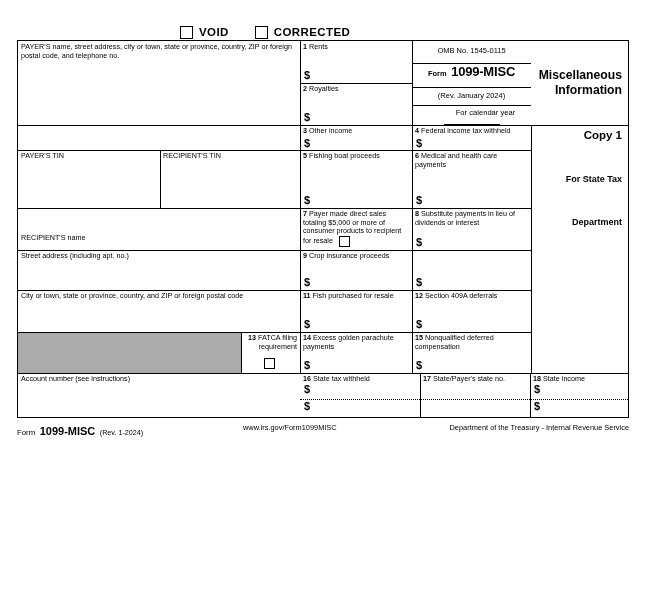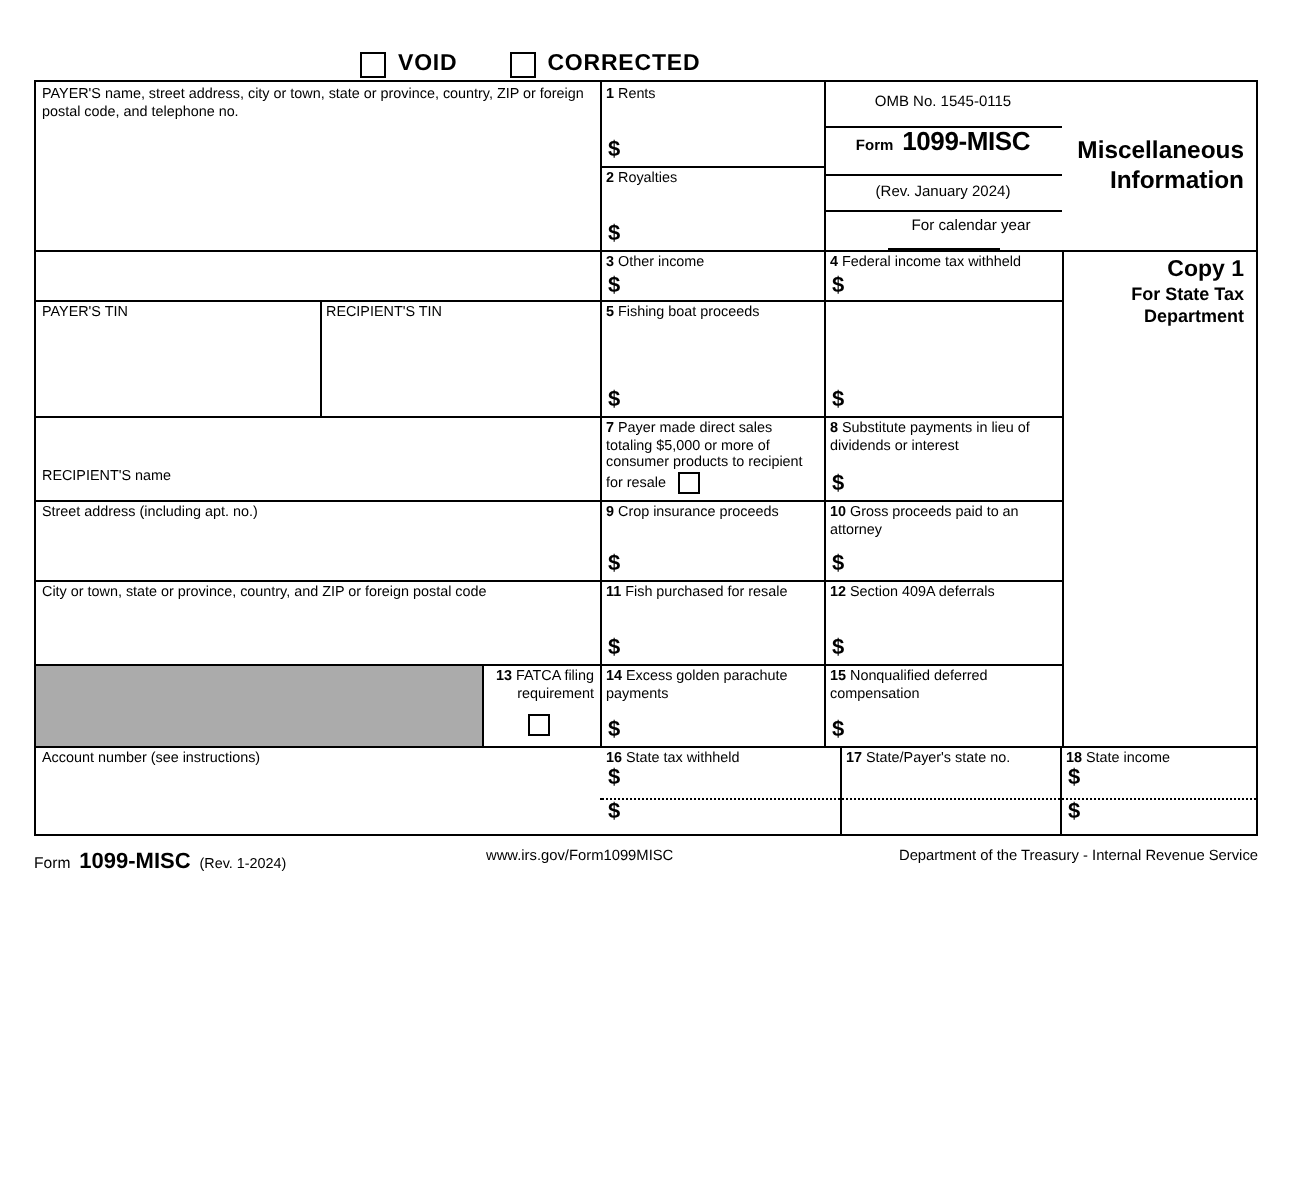--- a/index.html
+++ b/index.html
@@ -56,21 +56,21 @@
     align-items: flex-end; justify-content: center;
     padding-right: 6px;
   }
   .title-line { font-size: 12.2px; font-weight: bold; line-height: 15px; text-align: right; }
 
   #copy-panel {
     left: 531px; top: 125px; width: 97px; height: 52px;
     padding: 3px 6px 0 0; text-align: right;
   }
   #copy-title { font-size: 11.5px; font-weight: bold; line-height: 14px; }
-  .copy-sub { font-size: 9px; font-weight: bold; line-height: 11px; }
+  .copy-sub { font-size: 9px; font-weight: bold; line-height: 11px; margin-top: 32px; }
 
   
   .omb-txt { font-size: 7.5px; text-align: center; line-height: 9px; }
   #form-no { text-align: center; line-height: 14px; padding-top: 1px; }
   #form-no .small { font-size: 7.5px; font-weight: bold; }
   #form-no .big { font-size: 13px; font-weight: bold; letter-spacing: -.2px; }
   #cal-year-label { font-size: 7.6px; text-align: center; padding-top: 3px; padding-left: 28px; }
   #cal-year-rule {
     width: 56px; height: 1.6px; background: #000;
     margin: 7px auto 0 auto;
@@ -217,20 +217,24 @@
 
 <div class="cell" style="left:300px; top:150px; width:112px; height:58px;">
   <div class="lbl">
     <span class="bnum">5</span>
     <span>Fishing boat proceeds</span>
   </div>
   <div class="dollar" style="position:absolute; left:4px; bottom:2px;">$</div>
 </div>
 
 <div class="cell" style="left:412px; top:150px; width:119px; height:58px;">
+  <div class="lbl" style="padding-right:4px;">
+    <span class="bnum">6</span>
+    <span>Medical and health care payments</span>
+  </div>
   <div class="dollar" style="position:absolute; left:4px; bottom:2px;">$</div>
 </div>
 
 <div class="cell" style="left:300px; top:208px; width:112px; height:42px;">
   <div class="lbl" style="padding-right:3px;">
     <span class="bnum">7</span>
     <span>Payer made direct sales totaling $5,000 or more of consumer products to recipient for resale</span>
     <span class="cbx-form" style="margin-left:4px;"></span>
   </div>
 </div>
@@ -245,24 +249,20 @@
 
 <div class="cell" style="left:300px; top:250px; width:112px; height:40px;">
   <div class="lbl">
     <span class="bnum">9</span>
     <span>Crop insurance proceeds</span>
   </div>
   <div class="dollar" style="position:absolute; left:4px; bottom:2px;">$</div>
 </div>
 
 <div class="cell" style="left:412px; top:250px; width:119px; height:40px;">
-  <div class="lbl" style="padding-right:4px;">
-    <span class="bnum">10</span>
-    <span>Gross proceeds paid to an attorney</span>
-  </div>
   <div class="dollar" style="position:absolute; left:4px; bottom:2px;">$</div>
 </div>
 
 <div class="cell" style="left:300px; top:290px; width:112px; height:42px;">
   <div class="lbl">
     <span class="bnum">11</span>
     <span>Fish purchased for resale</span>
   </div>
   <div class="dollar" style="position:absolute; left:4px; bottom:2px;">$</div>
 </div>

